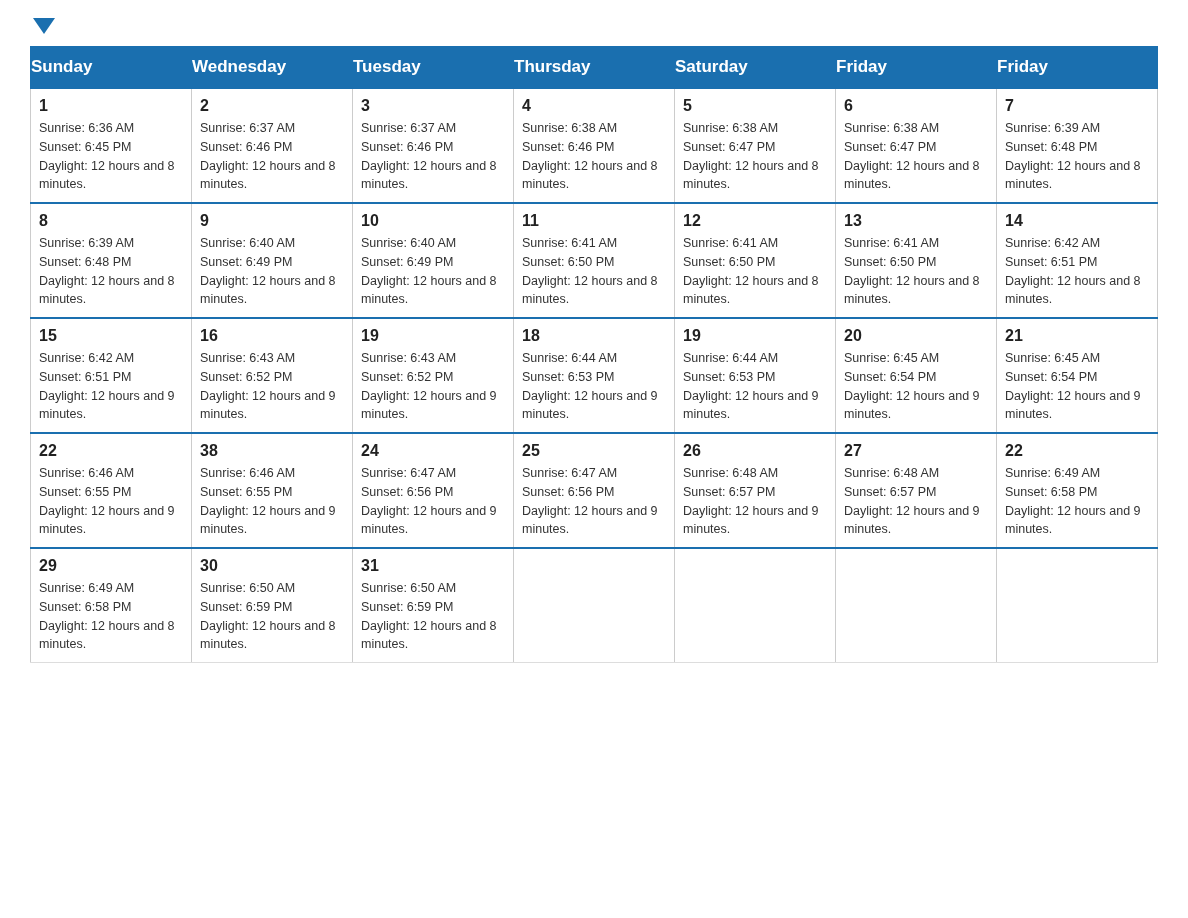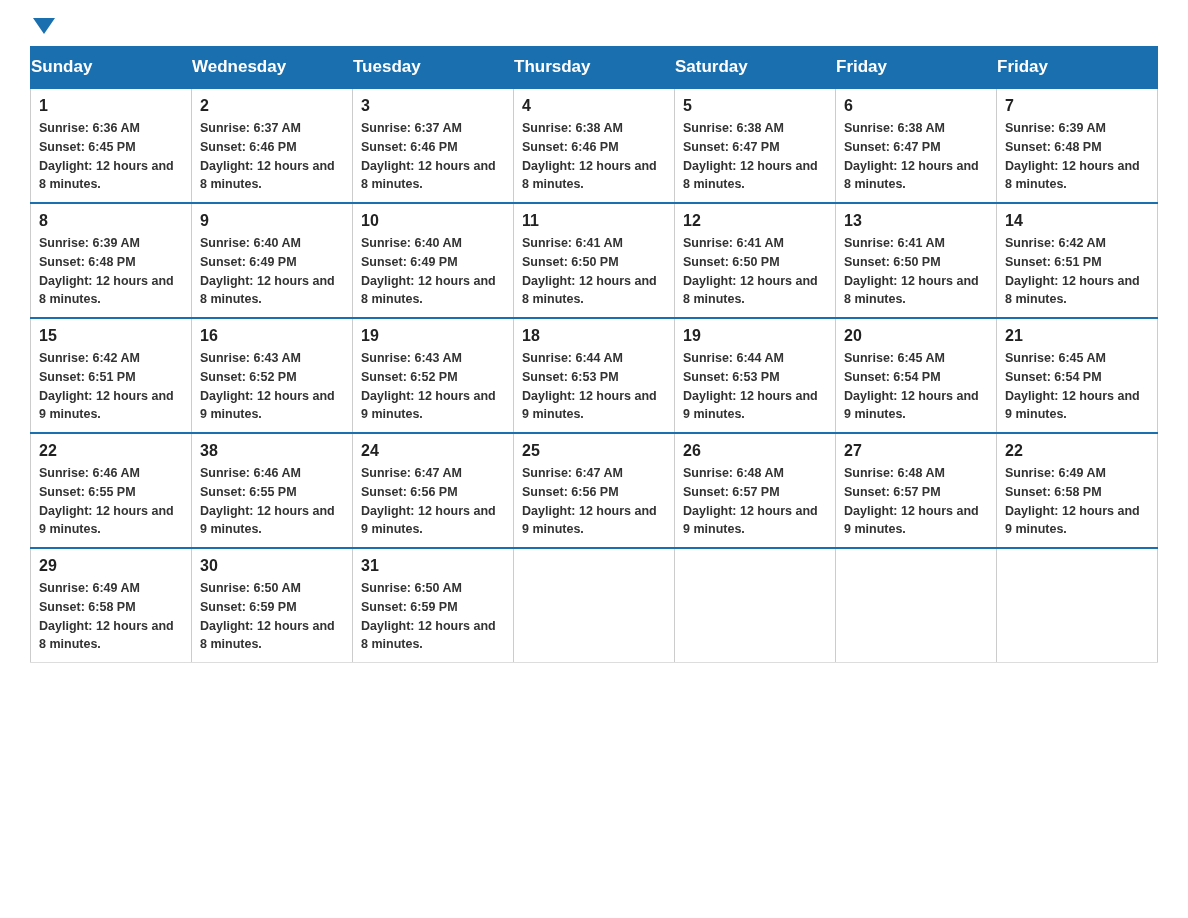--- a/index.html
+++ b/index.html
@@ -63,21 +63,20 @@
     .day-number {
       font-size: 16px;
       font-weight: bold;
       margin-bottom: 4px;
       display: block;
     }
     .day-info {
       font-size: 12.5px;
       line-height: 1.5;
       color: #333;
-      font-weight: bold;
     }
     .calendar tr td {
       border-bottom: 1px solid #ddd;
     }
     .logo-line1 {
       display: flex;
       align-items: center;
       font-size: 30px;
       font-weight: bold;
       color: #111;

